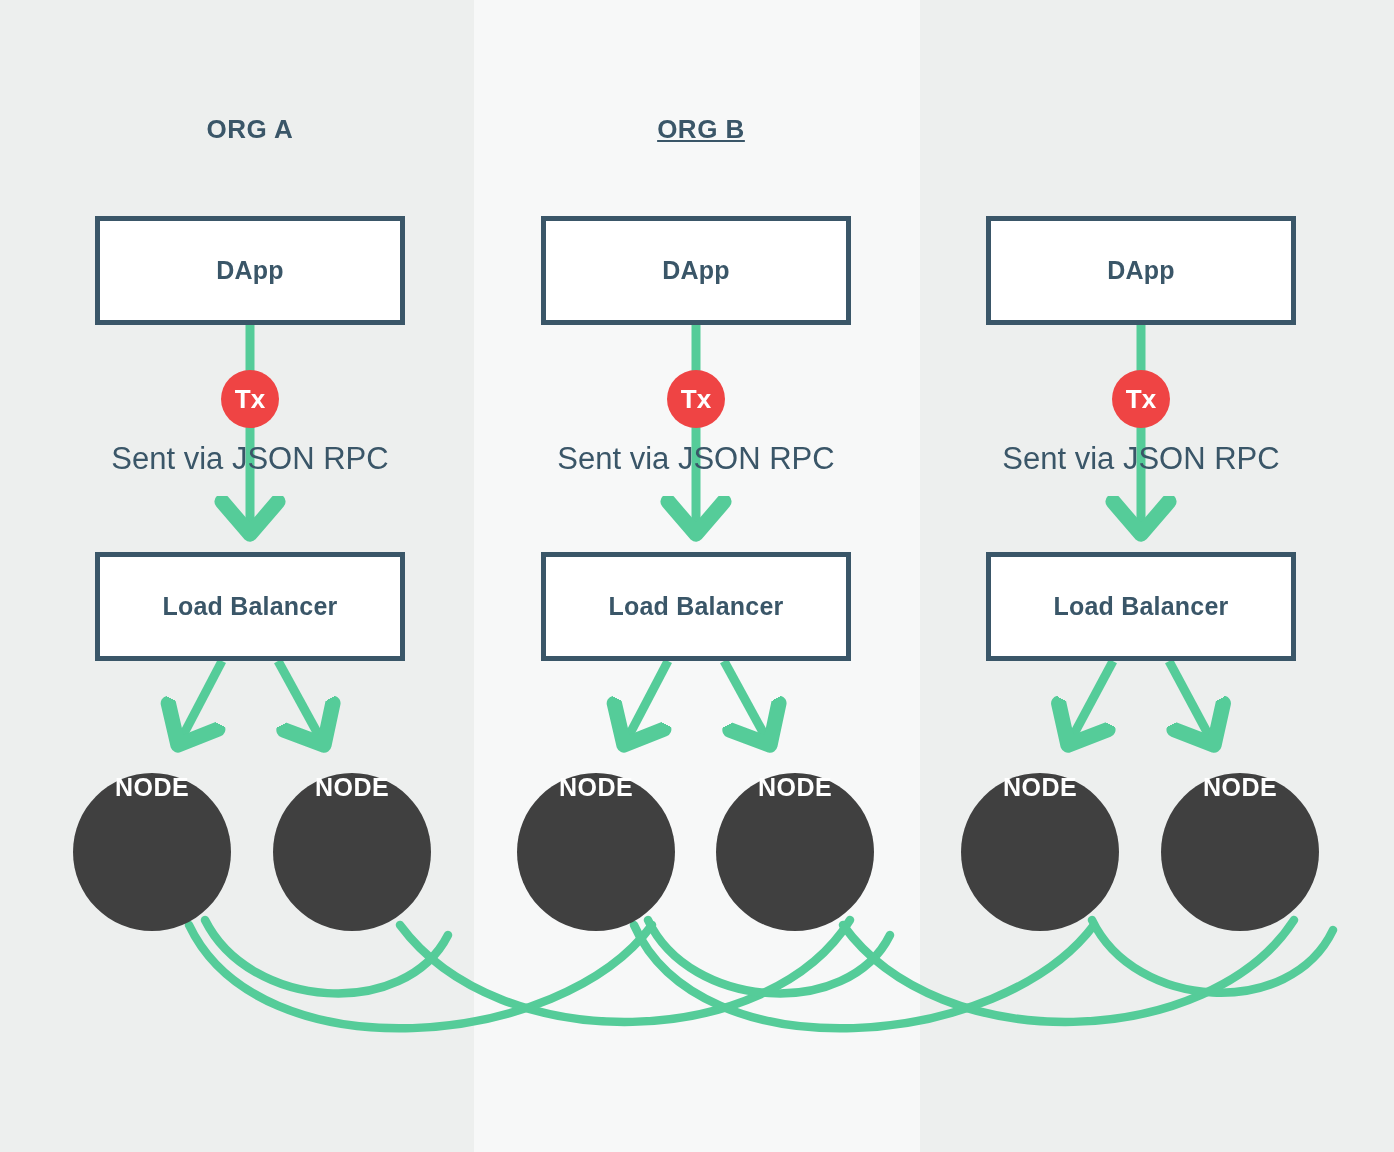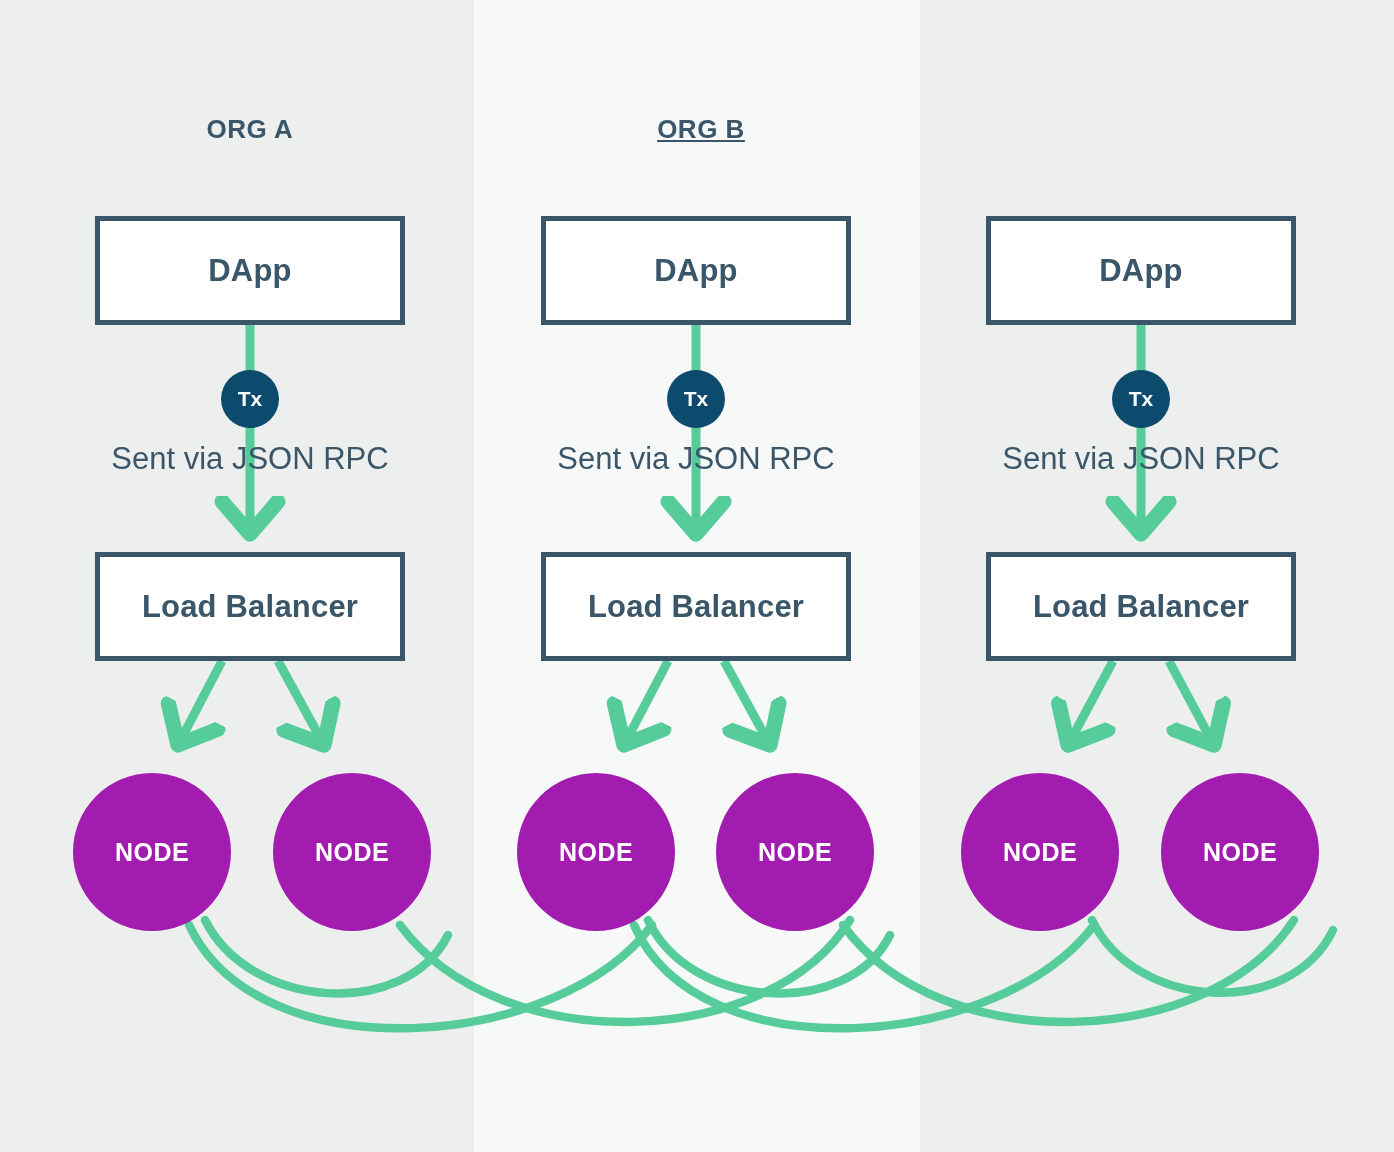--- a/index.html
+++ b/index.html
@@ -50,57 +50,57 @@
     width: 310px;
     height: 109px;
     box-sizing: border-box;
     border: 5px solid #3a5668;
     background: #ffffff;
     display: flex;
     align-items: center;
     justify-content: center;
   }
   .box-label {
-    font-size: 31px;
+    font-size: 25px;
     font-weight: bold;
     color: #3a5668;
     letter-spacing: 0.2px;
   }
 
   .tx-badge {
     position: absolute;
     width: 58px;
     height: 58px;
     border-radius: 50%;
-    background: #0c4a6e;
+    background: #ef4444;
     display: flex;
     align-items: center;
     justify-content: center;
     color: #ffffff;
-    font-size: 21px;
+    font-size: 26px;
     font-weight: bold;
   }
 
   .rpc-label {
     position: absolute;
     width: 420px;
     text-align: center;
     font-size: 31px;
     font-weight: normal;
     color: #3a5668;
   }
 
   .node {
     position: absolute;
     width: 158px;
     height: 158px;
     border-radius: 50%;
-    background: #a21caf;
+    background: #404040;
     display: flex;
-    align-items: center;
+    align-items: flex-start;
     justify-content: center;
   }
   .node-label {
     color: #ffffff;
     font-size: 25px;
     font-weight: bold;
     letter-spacing: 0.5px;
   }
 </style>
 </head>

